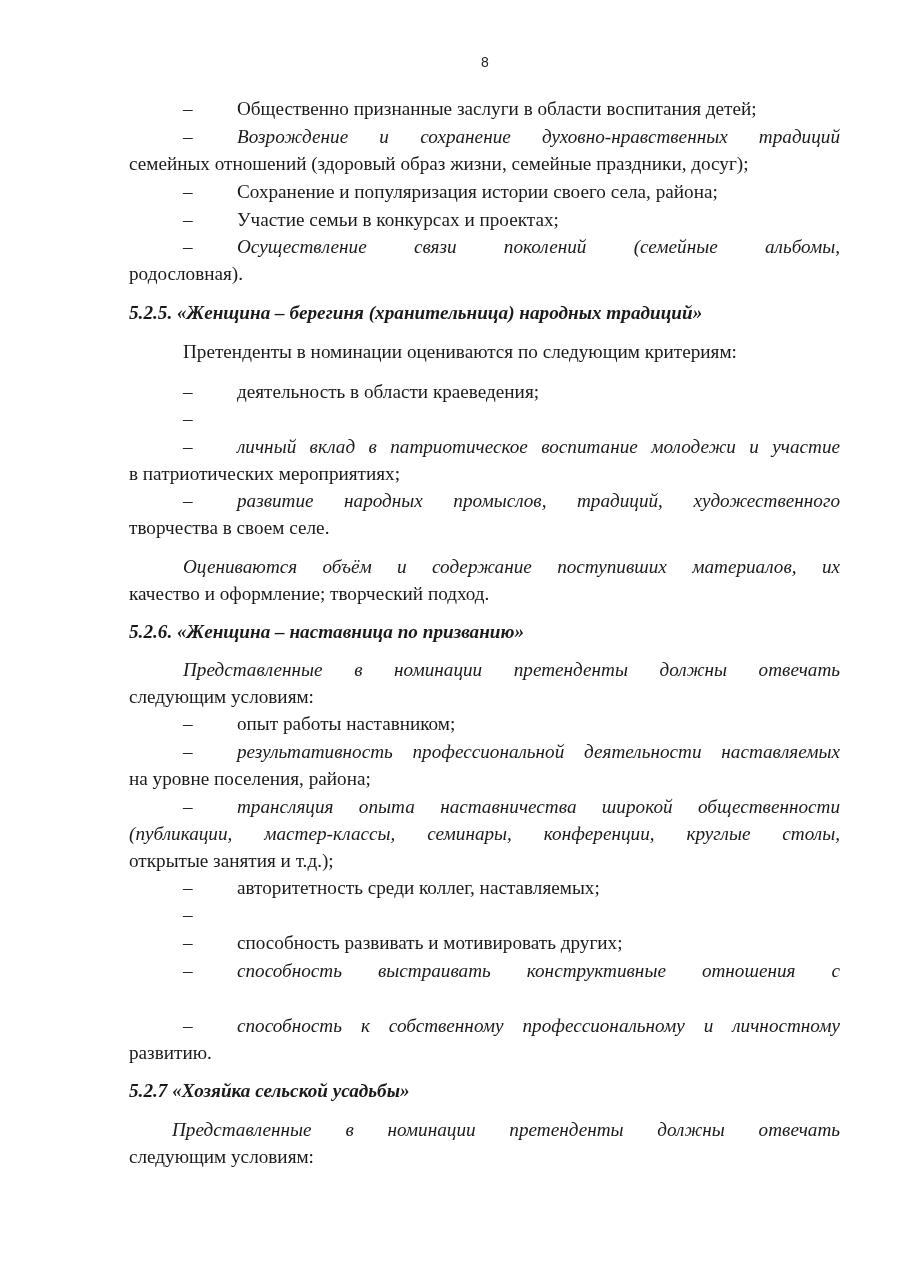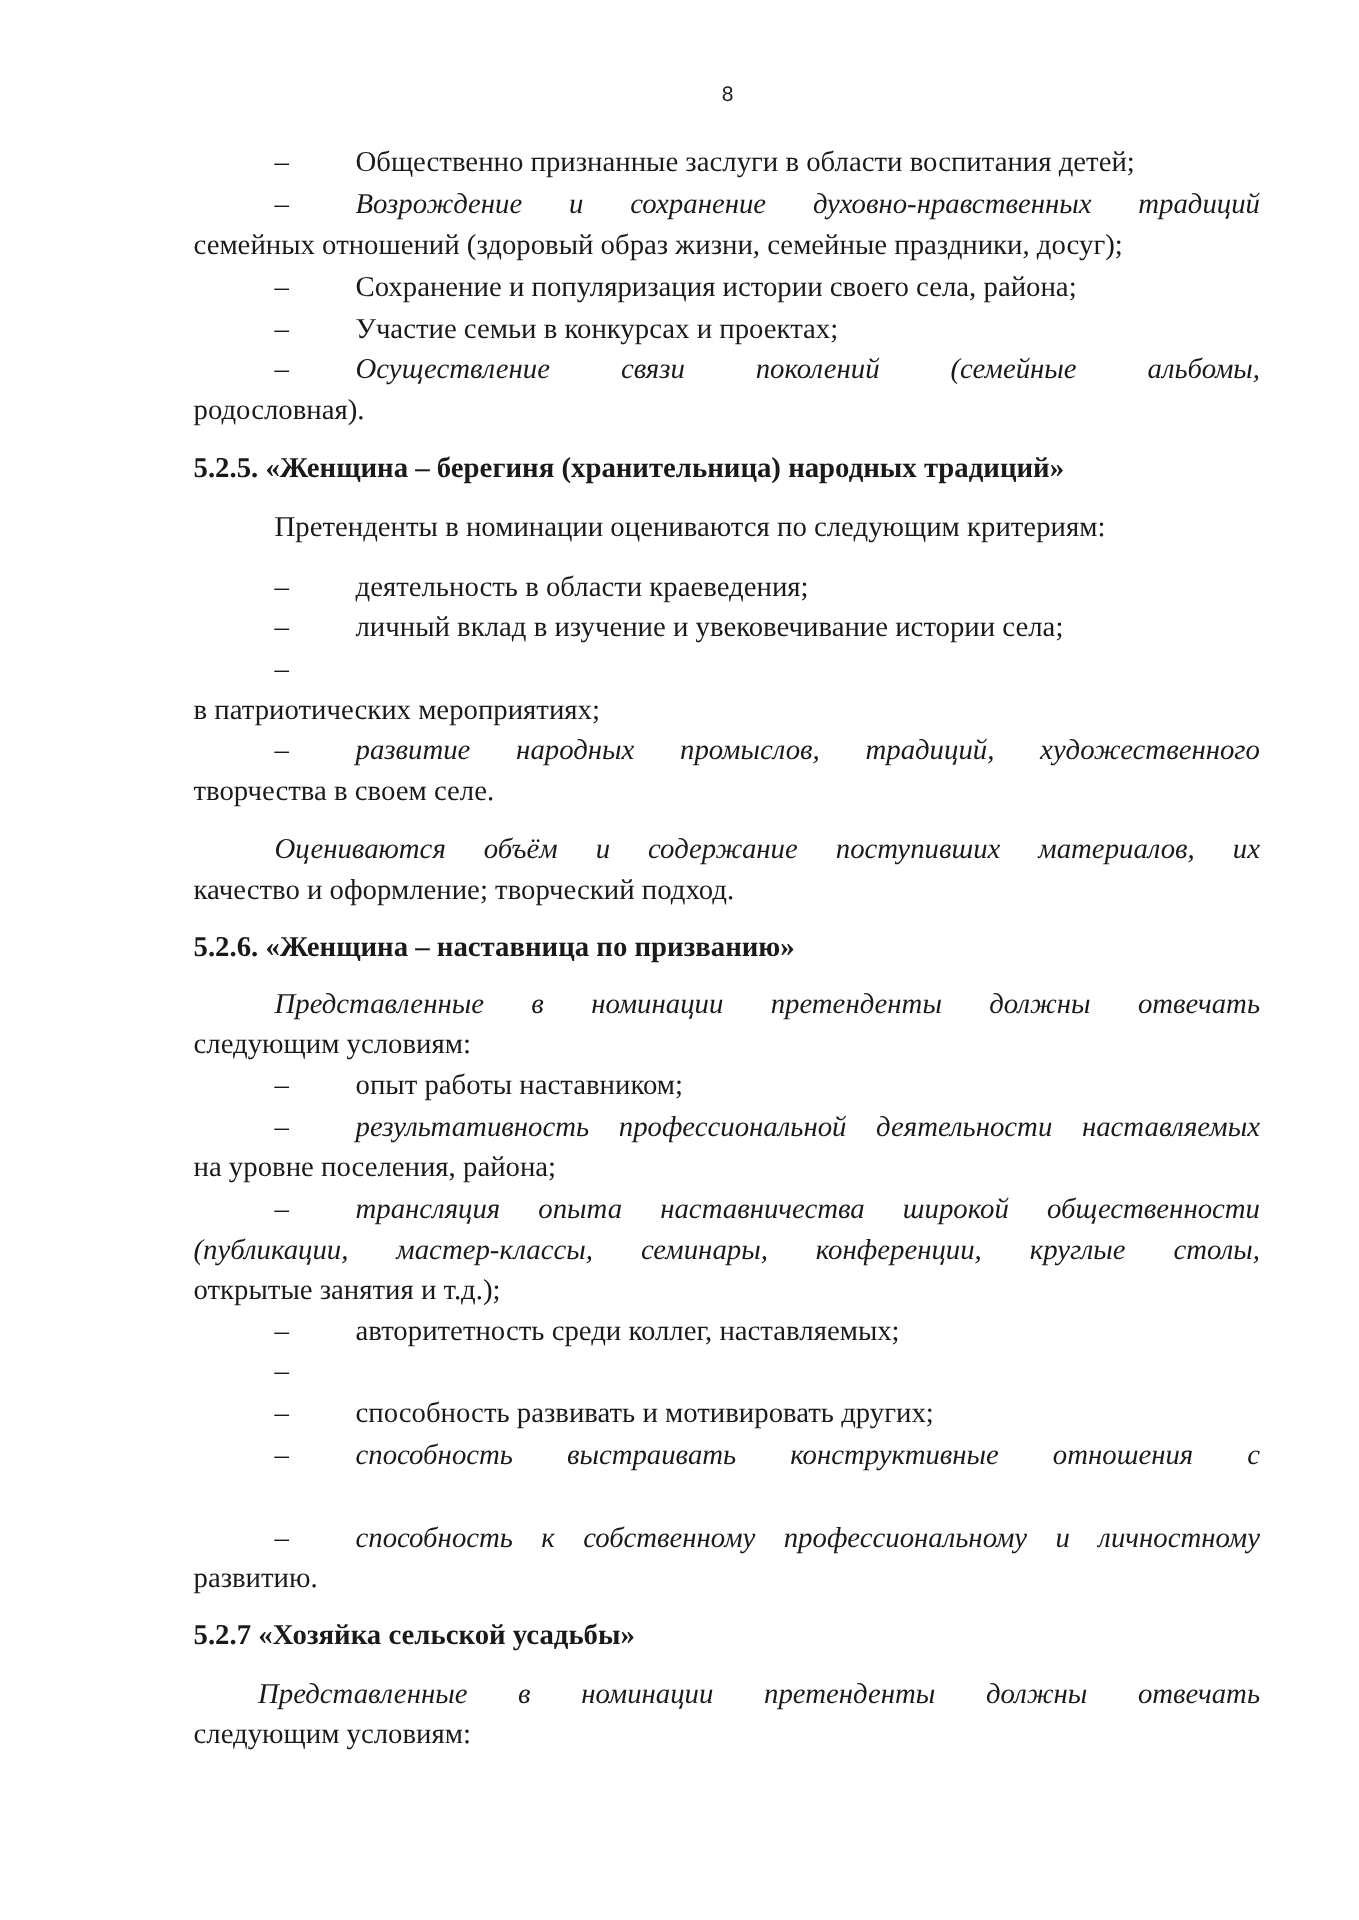--- a/index.html
+++ b/index.html
@@ -8,21 +8,21 @@
   .pnum { position: absolute; top: 54px; left: 0; width: 970px; text-align: center;
           font-family: "Liberation Sans", sans-serif; font-size: 14px; color: #222; }
   .ln { position: absolute; left: 129px; width: 711px; height: 26px; line-height: 26px;
         font-family: "Liberation Serif", serif; font-size: 19.2px; color: #1a1a1a;
         white-space: nowrap; }
   .j { text-align: justify; text-align-last: justify; font-style: italic; }
   .dash { position: absolute; left: 183px; }
   .btxt { position: absolute; left: 237px; right: 0; }
   .ind { padding-left: 54px; box-sizing: border-box; }
   .ind2 { padding-left: 43px; box-sizing: border-box; }
-  .h { font-weight: bold; }
+  .h { font-weight: bold; font-style: italic; }
   .bl { left: 0; width: 906px; }
 </style>
 </head>
 <body>
 
 <div class="page">
   <div class="pnum">8</div>
 
   <div class="ln bl" style="top:96px">
     <span class="dash">–</span>
@@ -49,24 +49,24 @@
 
   <div class="ln h" style="top:300px">5.2.5. «Женщина – берегиня (хранительница) народных традиций»</div>
   <div class="ln ind" style="top:339px">Претенденты в номинации оцениваются по следующим критериям:</div>
 
   <div class="ln bl" style="top:379px">
     <span class="dash">–</span>
     <span class="btxt" style="right:66px">деятельность в области краеведения;</span>
   </div>
   <div class="ln bl" style="top:406px">
     <span class="dash">–</span>
-    <span class="btxt" style="right:66px">личный вклад в изучение и увековечивание истории села;</span>
   </div>
   <div class="ln bl" style="top:434px">
     <span class="dash">–</span>
+    <span class="btxt j" style="right:66px">личный вклад в патриотическое воспитание молодежи и участие</span>
   </div>
   <div class="ln" style="top:461px">в патриотических мероприятиях;</div>
   <div class="ln bl" style="top:488px">
     <span class="dash">–</span>
     <span class="btxt j" style="right:66px">развитие народных промыслов, традиций, художественного</span>
   </div>
   <div class="ln" style="top:515px">творчества в своем селе.</div>
 
   <div class="ln ind j" style="top:554px">Оцениваются объём и содержание поступивших материалов, их</div>
   <div class="ln" style="top:581px">качество и оформление; творческий подход.</div>

